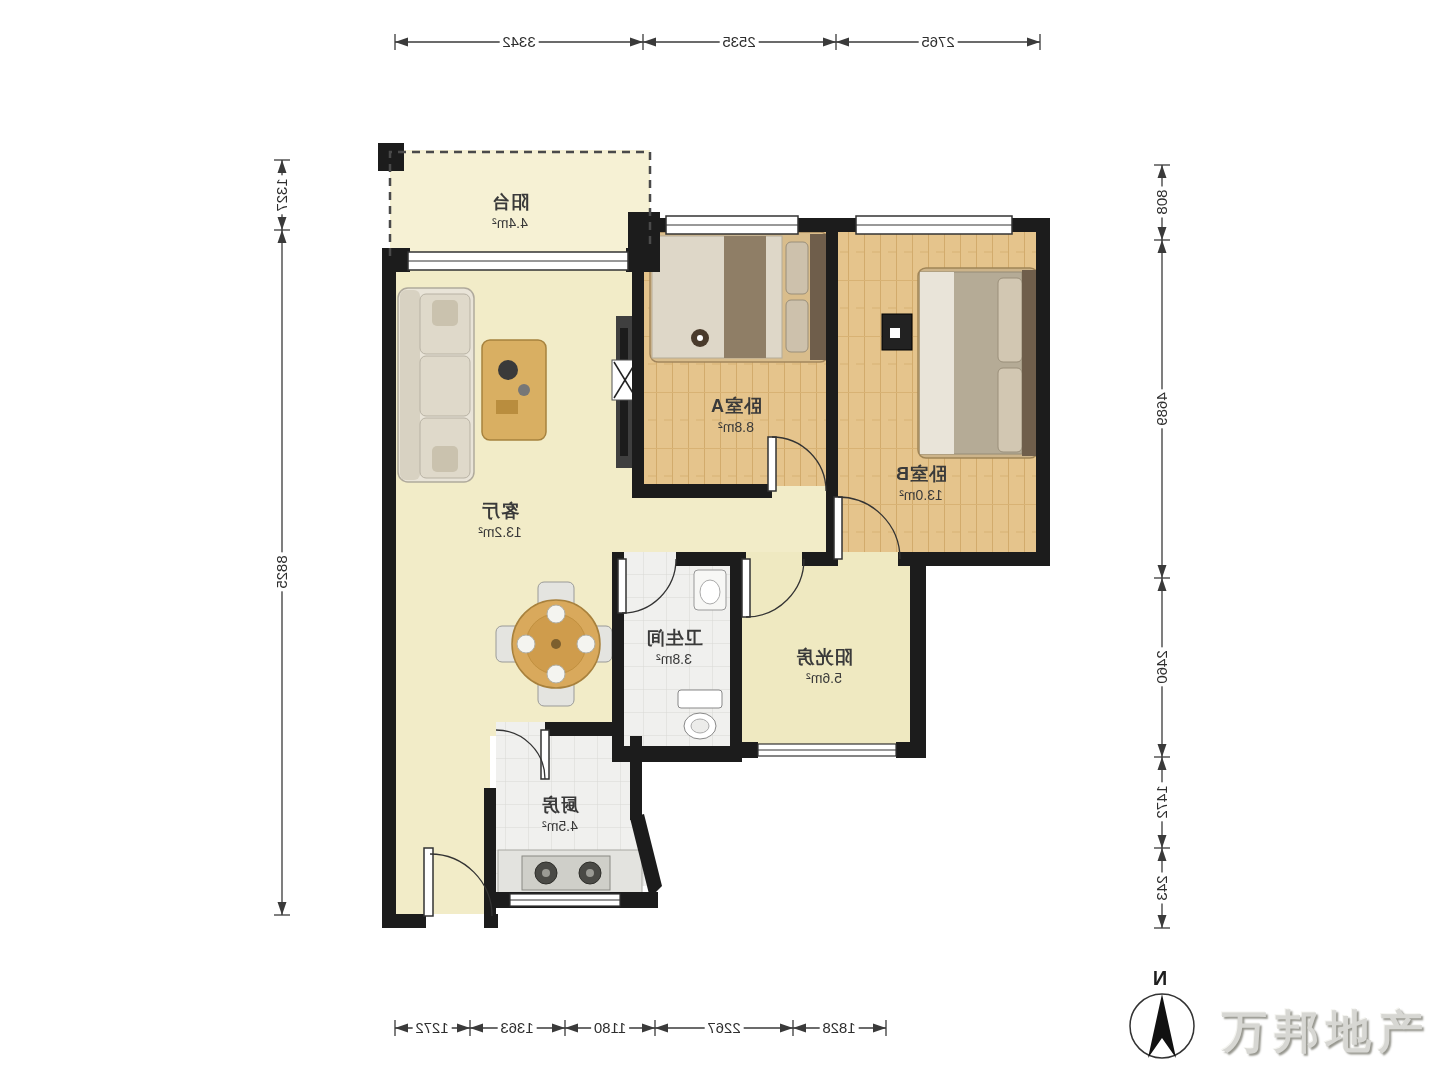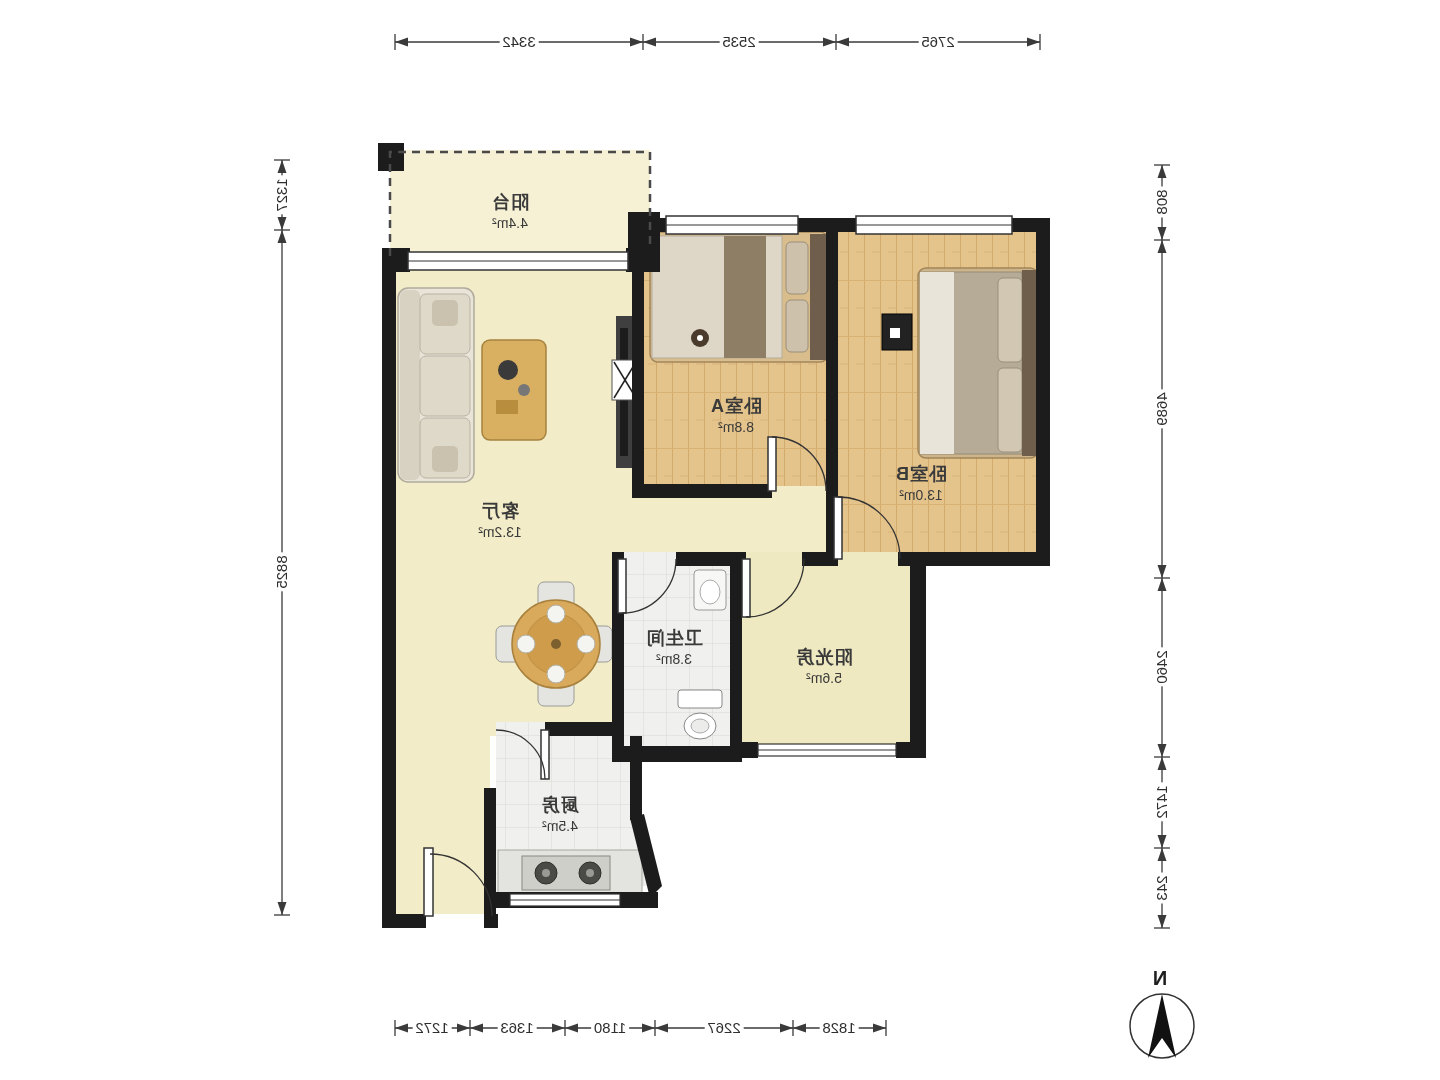--- a/index.html
+++ b/index.html
@@ -346,14 +346,15 @@
   <div class="nm">阳光房</div>
   <div class="ar">5.6m²</div>
 </div>
 <div class="room-label" style="left:560px;top:813px;">
   <div class="nm">厨房</div>
   <div class="ar">4.5m²</div>
 </div>
 
 <div class="compass-n" style="left:1160px;top:978px;">N</div>
 
+<div class="watermark">万邦地产</div>
 
 </div>
 
 </body></html>

